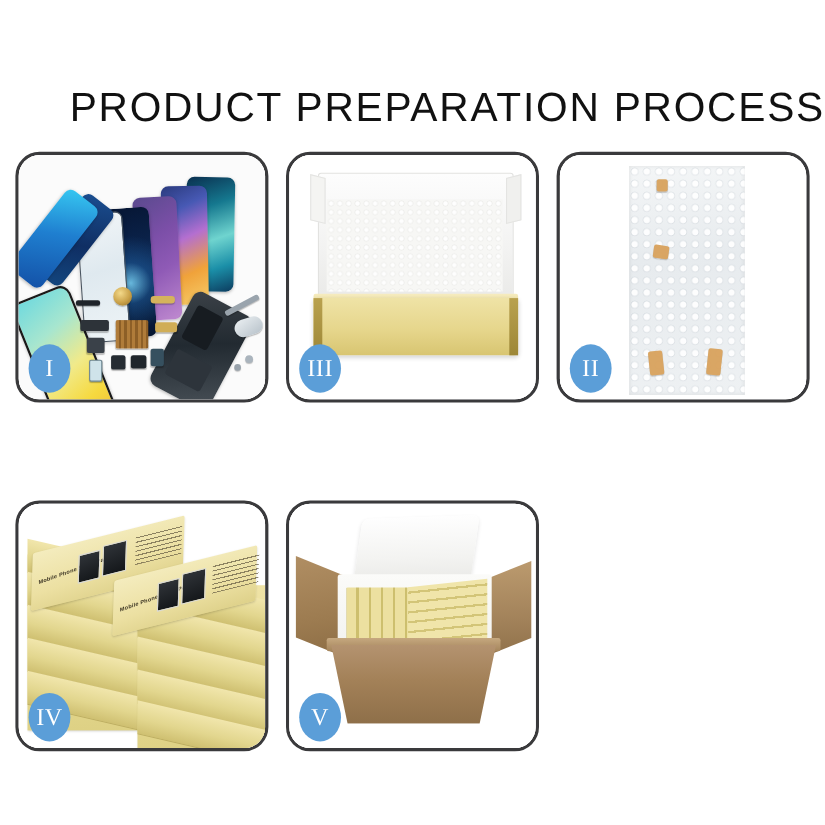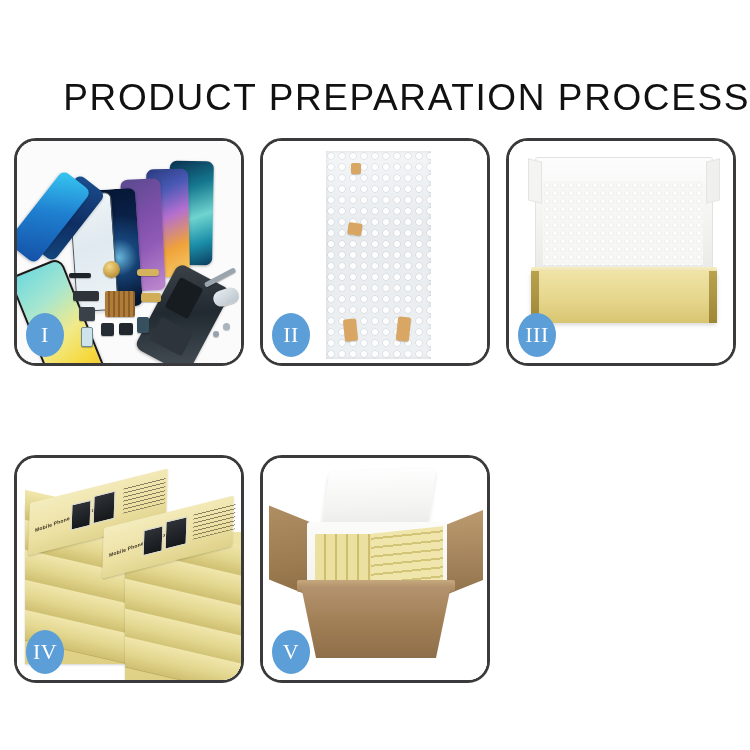--- a/index.html
+++ b/index.html
@@ -468,46 +468,46 @@
           <div class="chip tool2"></div>
           <div class="chip screw1"></div>
           <div class="chip screw2"></div>
         </div>
       </div>
       <div class="badge">I</div>
     </div>
 
     <div class="card">
       <div class="card-inner">
+        <div class="scene-openbox">
+          <div class="ob-lid"></div>
+          <div class="ob-foam"></div>
+          <div class="ob-fill"></div>
+          <div class="ob-lip"></div>
+          <div class="ob-front"></div>
+        </div>
+      </div>
+      <div class="badge">III</div>
+    </div>
+
+    <div class="card">
+      <div class="card-inner">
         <div class="scene-bubble">
           <div class="screen-unit">
             <div class="strip"></div>
             <div class="base"></div>
           </div>
           <div class="bubble-bag"></div>
           <div class="tape t1"></div>
           <div class="tape t2"></div>
           <div class="tape t3"></div>
           <div class="tape t4"></div>
         </div>
       </div>
       <div class="badge">II</div>
-    </div>
-
-    <div class="card">
-      <div class="card-inner">
-        <div class="scene-openbox">
-          <div class="ob-lid"></div>
-          <div class="ob-foam"></div>
-          <div class="ob-fill"></div>
-          <div class="ob-lip"></div>
-          <div class="ob-front"></div>
-        </div>
-      </div>
-      <div class="badge">III</div>
     </div>
 
     <div class="card">
       <div class="card-inner">
         <div class="scene-stack">
           <div class="sb sb-left-stack">
             <div class="lyr" style="top:0px"></div>
             <div class="lyr" style="top:30px"></div>
             <div class="lyr" style="top:60px"></div>
             <div class="lyr" style="top:90px"></div>

